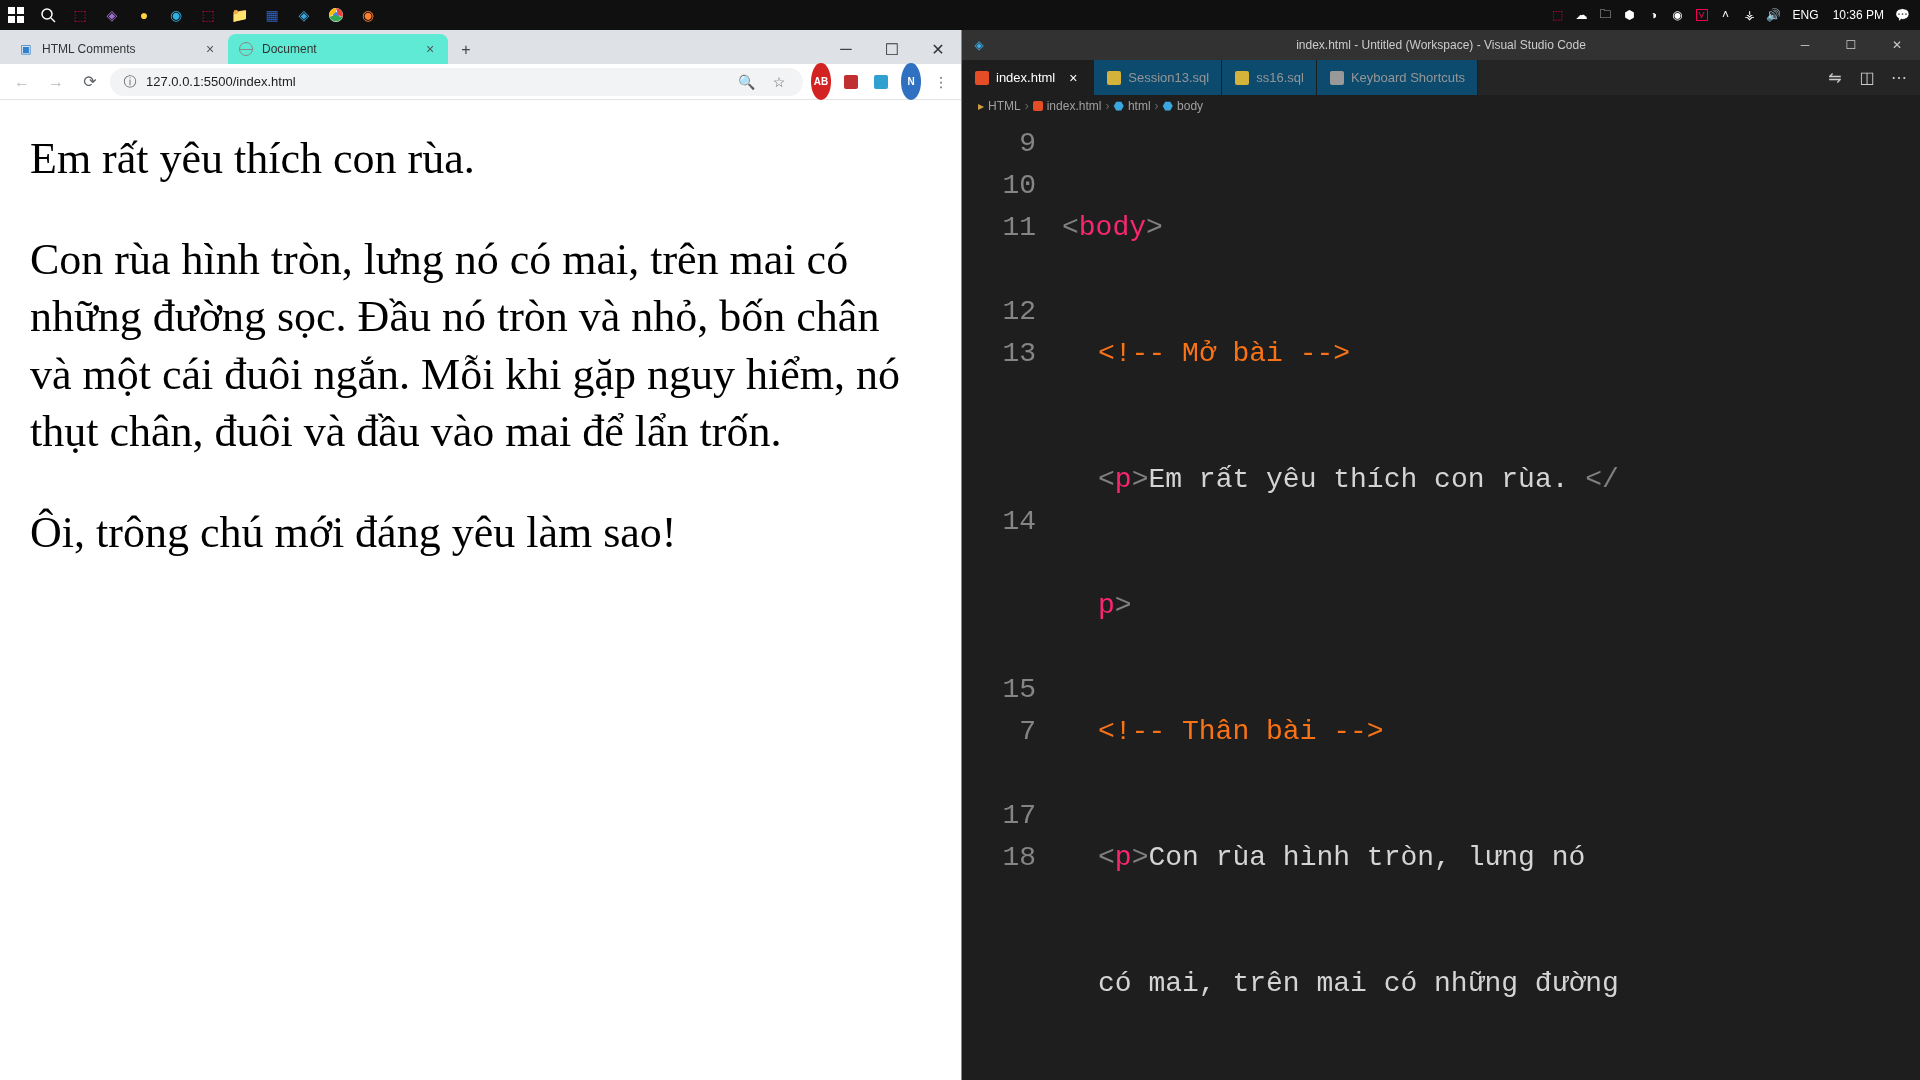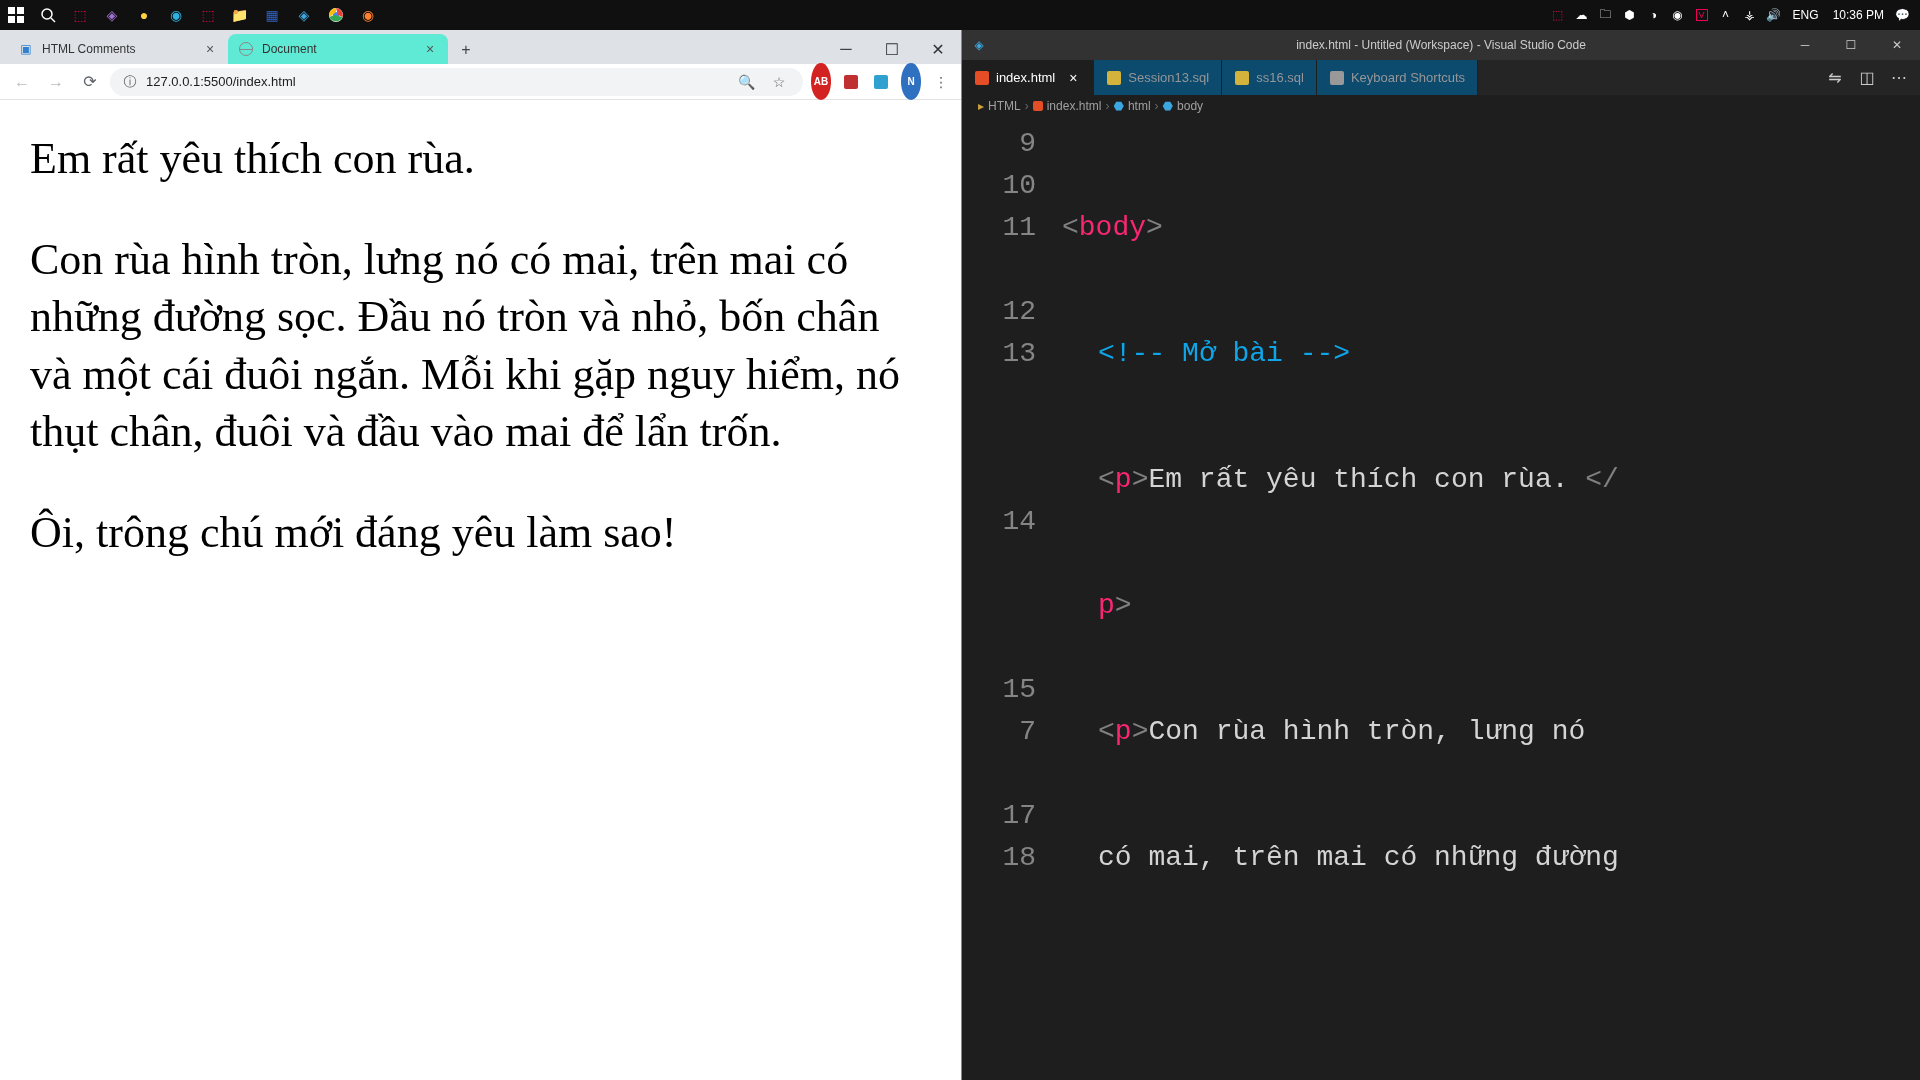--- a/index.html
+++ b/index.html
@@ -65,21 +65,21 @@
 
 .vscode-editor { flex: 1; background: #1e1e1e; display: flex; font-family: "Consolas", "Courier New", monospace; font-size: 28px; line-height: 42px; overflow: hidden; }
 .gutter { width: 100px; text-align: right; padding-right: 26px; color: #858585; user-select: none; padding-top: 6px; }
 .gutter div { height: 42px; }
 .code { flex: 1; padding-top: 6px; white-space: pre-wrap; word-break: break-word; }
 .code-line { min-height: 42px; }
 .indent1 { padding-left: 36px; }
 
 .t-bracket { color: #808080; }
 .t-tag { color: #f92672; }
-.t-comment { color: #0ea5e9; }
+.t-comment { color: #f97316; }
 .t-text { color: #d4d4d4; }
 @keyframes blink { 50% { opacity: 0; } }
 
 
 .sq { width: 14px; height: 14px; border-radius: 2px; display: inline-block; }
 .sq-html { background: #e44d26; }
 .sq-sql { background: #d4b33c; }
 .sq-kb { background: #999; }
 .sq-globe { width:14px; height:14px; border:1.5px solid #888; border-radius:50%; display:inline-block; position:relative; }
 .sq-globe::after { content:''; position:absolute; left:0; right:0; top:50%; border-top:1.5px solid #888; }
@@ -307,20 +307,21 @@
           <div>7</div>
           <div></div>
           <div>17</div>
           <div>18</div>
       </div>
       <div class="code">
         <div class="code-line"><span class="t-bracket">&lt;</span><span class="t-tag">body</span><span class="t-bracket">&gt;</span></div>
         <div class="code-line indent1"><span class="t-comment">&lt;!-- Mở bài --&gt;</span></div>
         <div class="code-line indent1"><span class="t-bracket">&lt;</span><span class="t-tag">p</span><span class="t-bracket">&gt;</span><span class="t-text">Em rất yêu thích con rùa. </span><span class="t-bracket">&lt;/</span></div>
         <div class="code-line indent1"><span class="t-tag">p</span><span class="t-bracket">&gt;</span></div>
+        <div class="code-line indent1"><span class="t-comment">&lt;!-- Thân bài --&gt;</span></div>
         <div class="code-line indent1"><span class="t-bracket">&lt;</span><span class="t-tag">p</span><span class="t-bracket">&gt;</span><span class="t-text">Con rùa hình tròn, lưng nó </span></div>
         <div class="code-line indent1"><span class="t-text">có mai, trên mai có những đường </span></div>
         
         
         
         
         
         
         
         

